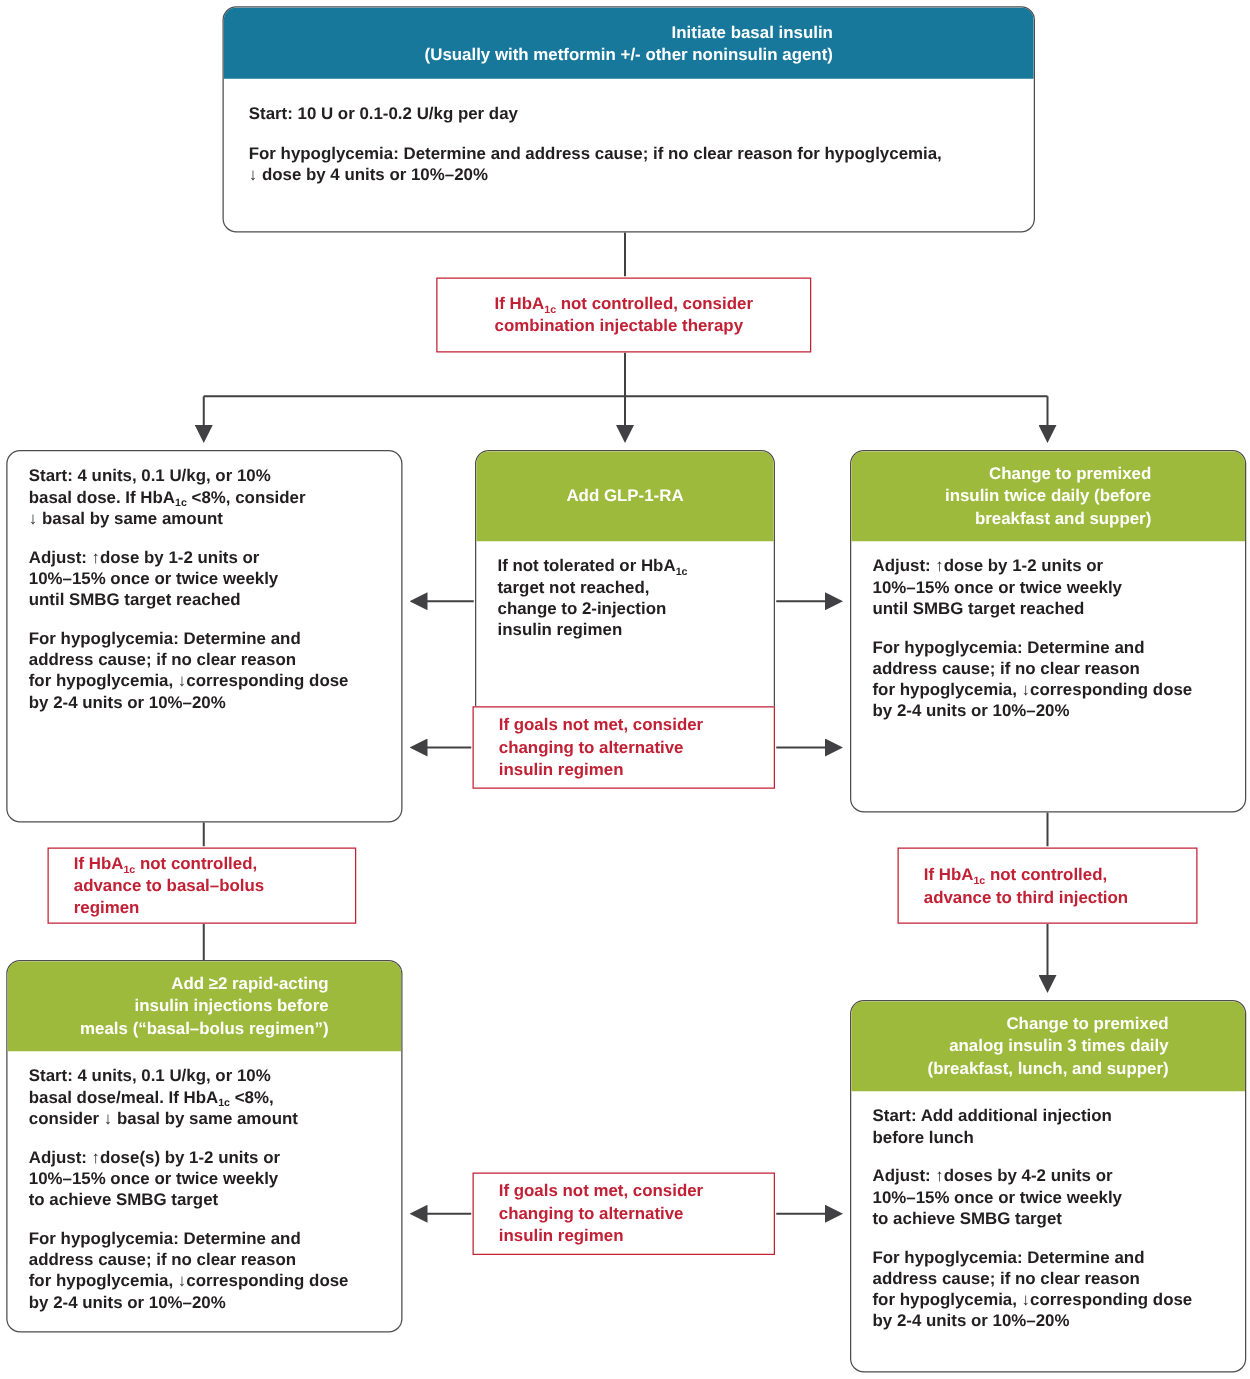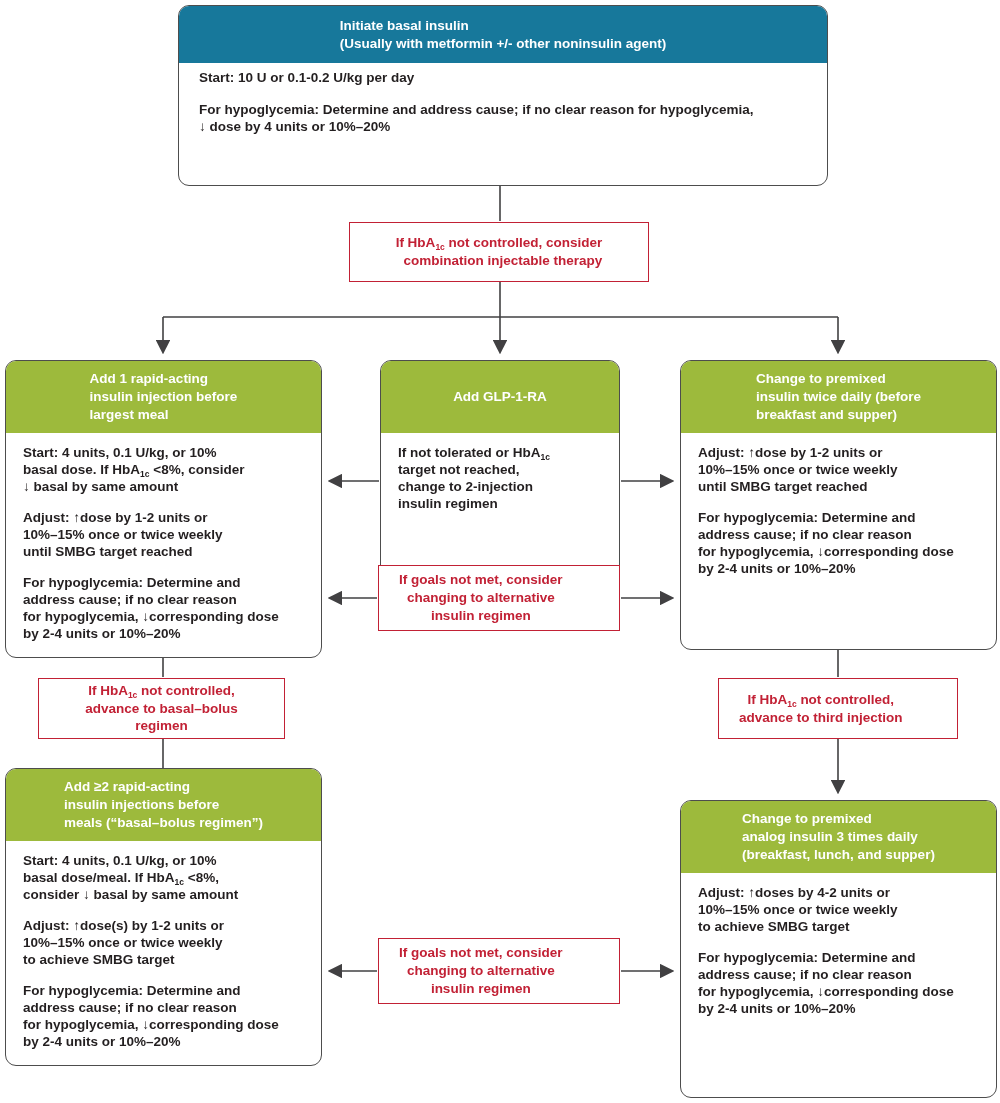--- a/index.html
+++ b/index.html
@@ -8,48 +8,48 @@
     font-family:"Liberation Sans", sans-serif; color:#231f20;
     overflow:hidden;
   }
   svg.connectors { position:absolute; left:0; top:0; width:1000px; height:1103px; pointer-events:none; }
 
   .node {
     position:absolute; box-sizing:border-box; background:#ffffff;
     border:1.6px solid #4d4d4d; border-radius:11px; overflow:hidden;
   }
   .hd {
-    color:#ffffff; font-weight:700; text-align:left; white-space:pre-line;
+    color:#ffffff; font-weight:700; text-align:right; white-space:pre-line;
     display:flex; align-items:center; justify-content:center;
     font-size:13.5px; line-height:1.32; padding:0 10px; box-sizing:border-box;
   }
   .teal .hd { background:#17789b; }
   .green .hd { background:#9dba3c; }
   .hd-top { height:57px; }
   .hd-col { height:72px; }
 
   .bd {
     padding:11px 17px 10px 17px; font-size:13.5px; font-weight:700;
     color:#231f20; line-height:1.26; box-sizing:border-box;
   }
   .bd p { margin:0 0 14px 0; white-space:pre-line; }
   .bd p:last-child { margin-bottom:0; }
-  .bd-top { padding:6px 20px; }
+  .bd-top { padding:19px 20px; }
   .bd-top p { margin-bottom:15px; }
 
   sub { font-size:8.5px; line-height:0; vertical-align:-3px; letter-spacing:0; }
 
   .decision {
     position:absolute; box-sizing:border-box; background:#ffffff;
     border:1.6px solid #c22135; color:#c22135; font-weight:700;
     font-size:13.5px; line-height:1.32; display:flex; align-items:center;
   }
-  .decision p { margin:0; white-space:pre-line; padding:4px 20px;text-align:center; }
+  .decision p { margin:0; white-space:pre-line; padding:4px 20px; }
   .decision.center { justify-content:center; }
-  .decision.center p { text-align:right; }
+  .decision.center p { text-align:left; }
 </style>
 </head>
 <body>
 
 <svg class="connectors" viewBox="0 0 1000 1103">
   <defs>
     <marker id="arr" markerWidth="9" markerHeight="9" refX="7.5" refY="4.5" orient="auto">
       <path d="M0,0 L9,4.5 L0,9 Z" fill="#414042"></path>
     </marker>
   </defs>
@@ -85,23 +85,20 @@
 ↓ dose by 4 units or 10%–20%</p>
   </div>
 </div>
 
 <div class="decision center" style="left:349px; top:222px; width:300px; height:60px;">
   <p>If HbA<sub>1c</sub> not controlled, consider
 combination injectable therapy</p>
 </div>
 
 <div class="node green" style="left:5px; top:360px; width:317px; height:298px;">
-  <div class="hd hd-col">Add 1 rapid-acting
-insulin injection before
-largest meal</div>
   <div class="bd">
     <p>Start: 4 units, 0.1 U/kg, or 10%
 basal dose. If HbA<sub>1c</sub> &lt;8%, consider
 ↓ basal by same amount</p>
     <p>Adjust: ↑dose by 1-2 units or
 10%–15% once or twice weekly
 until SMBG target reached</p>
     <p>For hypoglycemia: Determine and
 address cause; if no clear reason
 for hypoglycemia, ↓corresponding dose
@@ -166,20 +163,22 @@
 for hypoglycemia, ↓corresponding dose
 by 2-4 units or 10%–20%</p>
   </div>
 </div>
 
 <div class="node green" style="left:680px; top:800px; width:317px; height:298px;">
   <div class="hd hd-col">Change to premixed
 analog insulin 3 times daily
 (breakfast, lunch, and supper)</div>
   <div class="bd">
+    <p>Start: Add additional injection
+before lunch</p>
     <p>Adjust: ↑doses by 4-2 units or
 10%–15% once or twice weekly
 to achieve SMBG target</p>
     <p>For hypoglycemia: Determine and
 address cause; if no clear reason
 for hypoglycemia, ↓corresponding dose
 by 2-4 units or 10%–20%</p>
   </div>
 </div>
 

